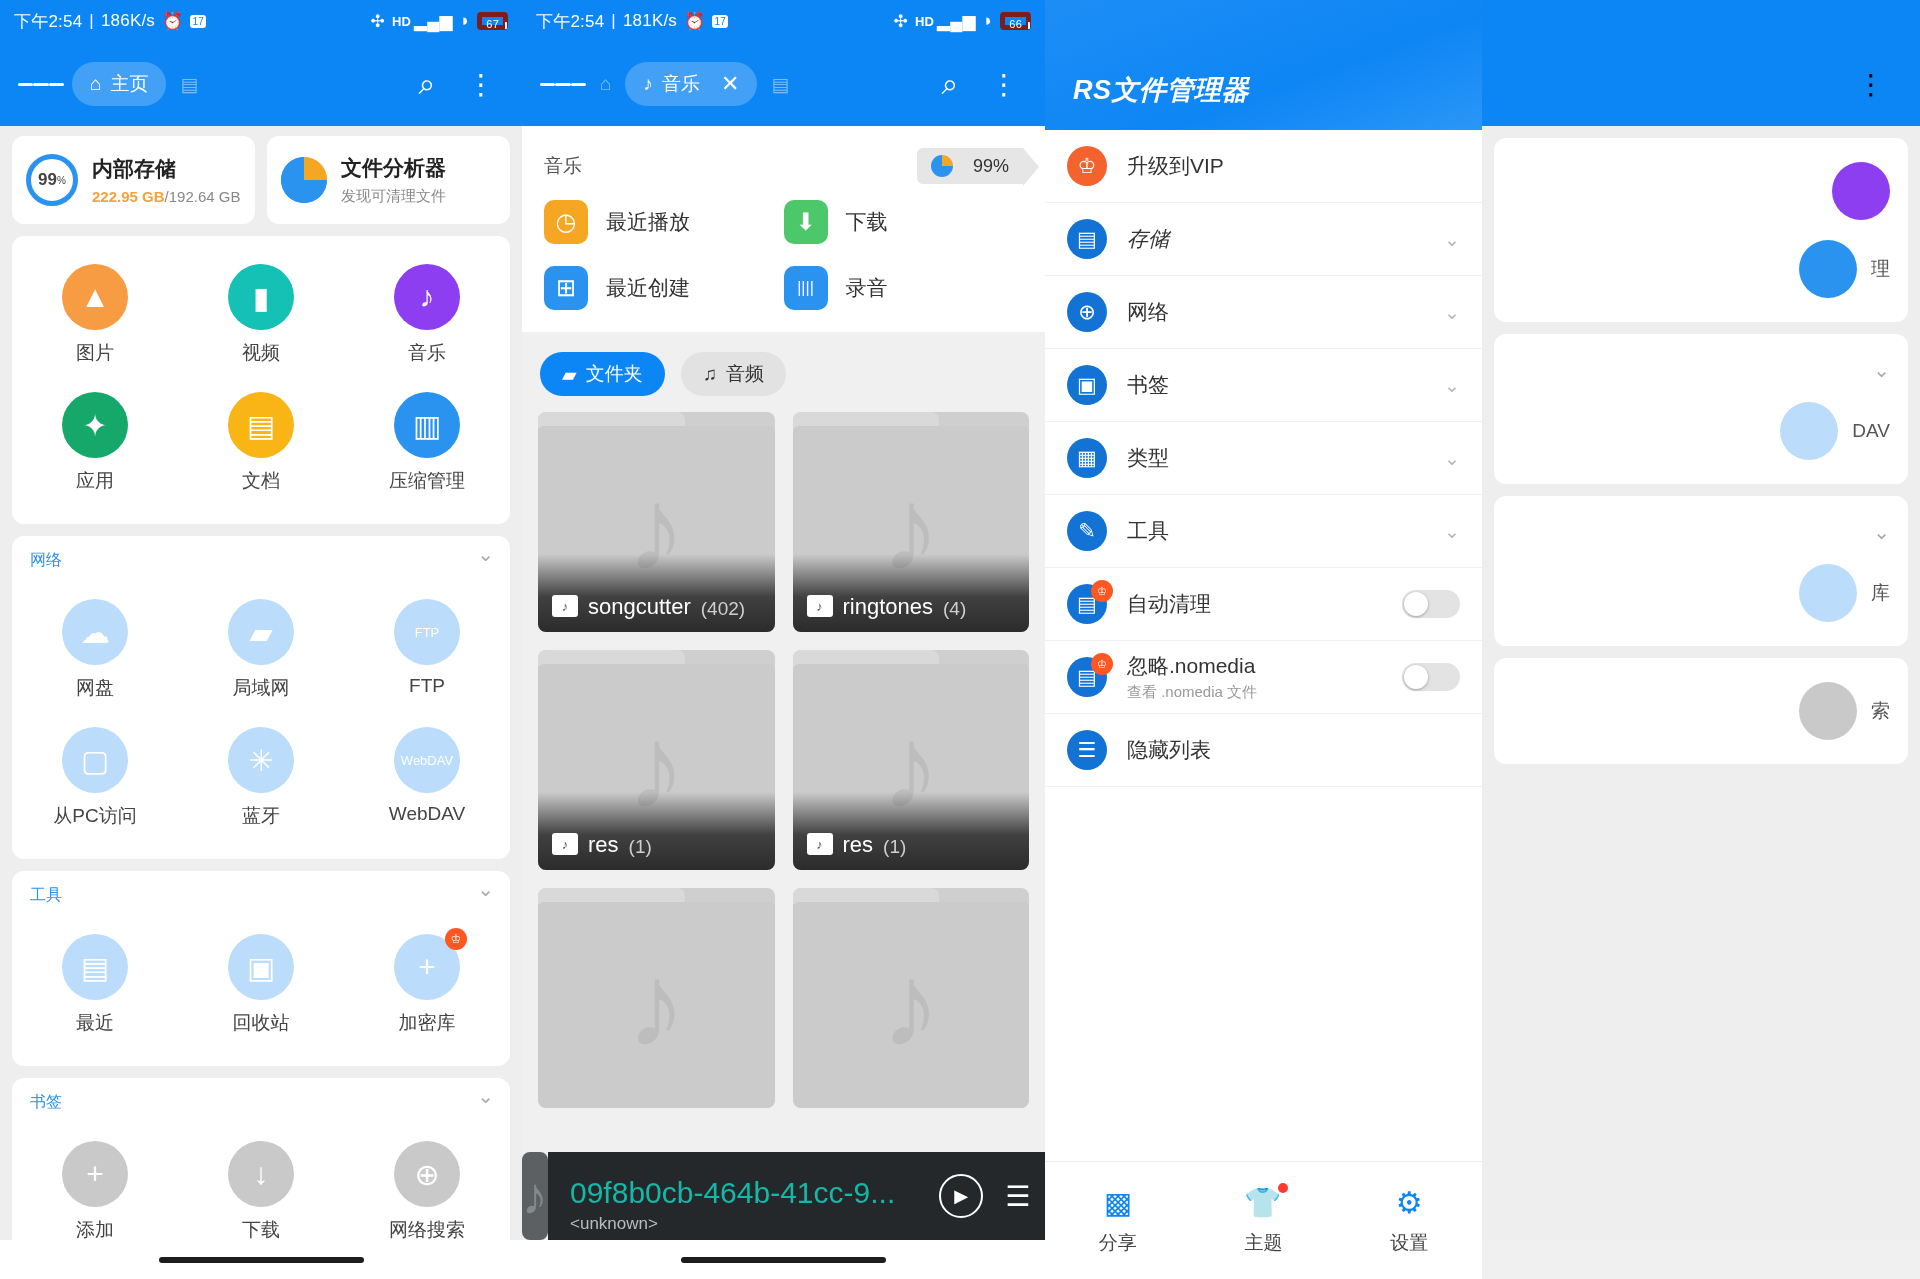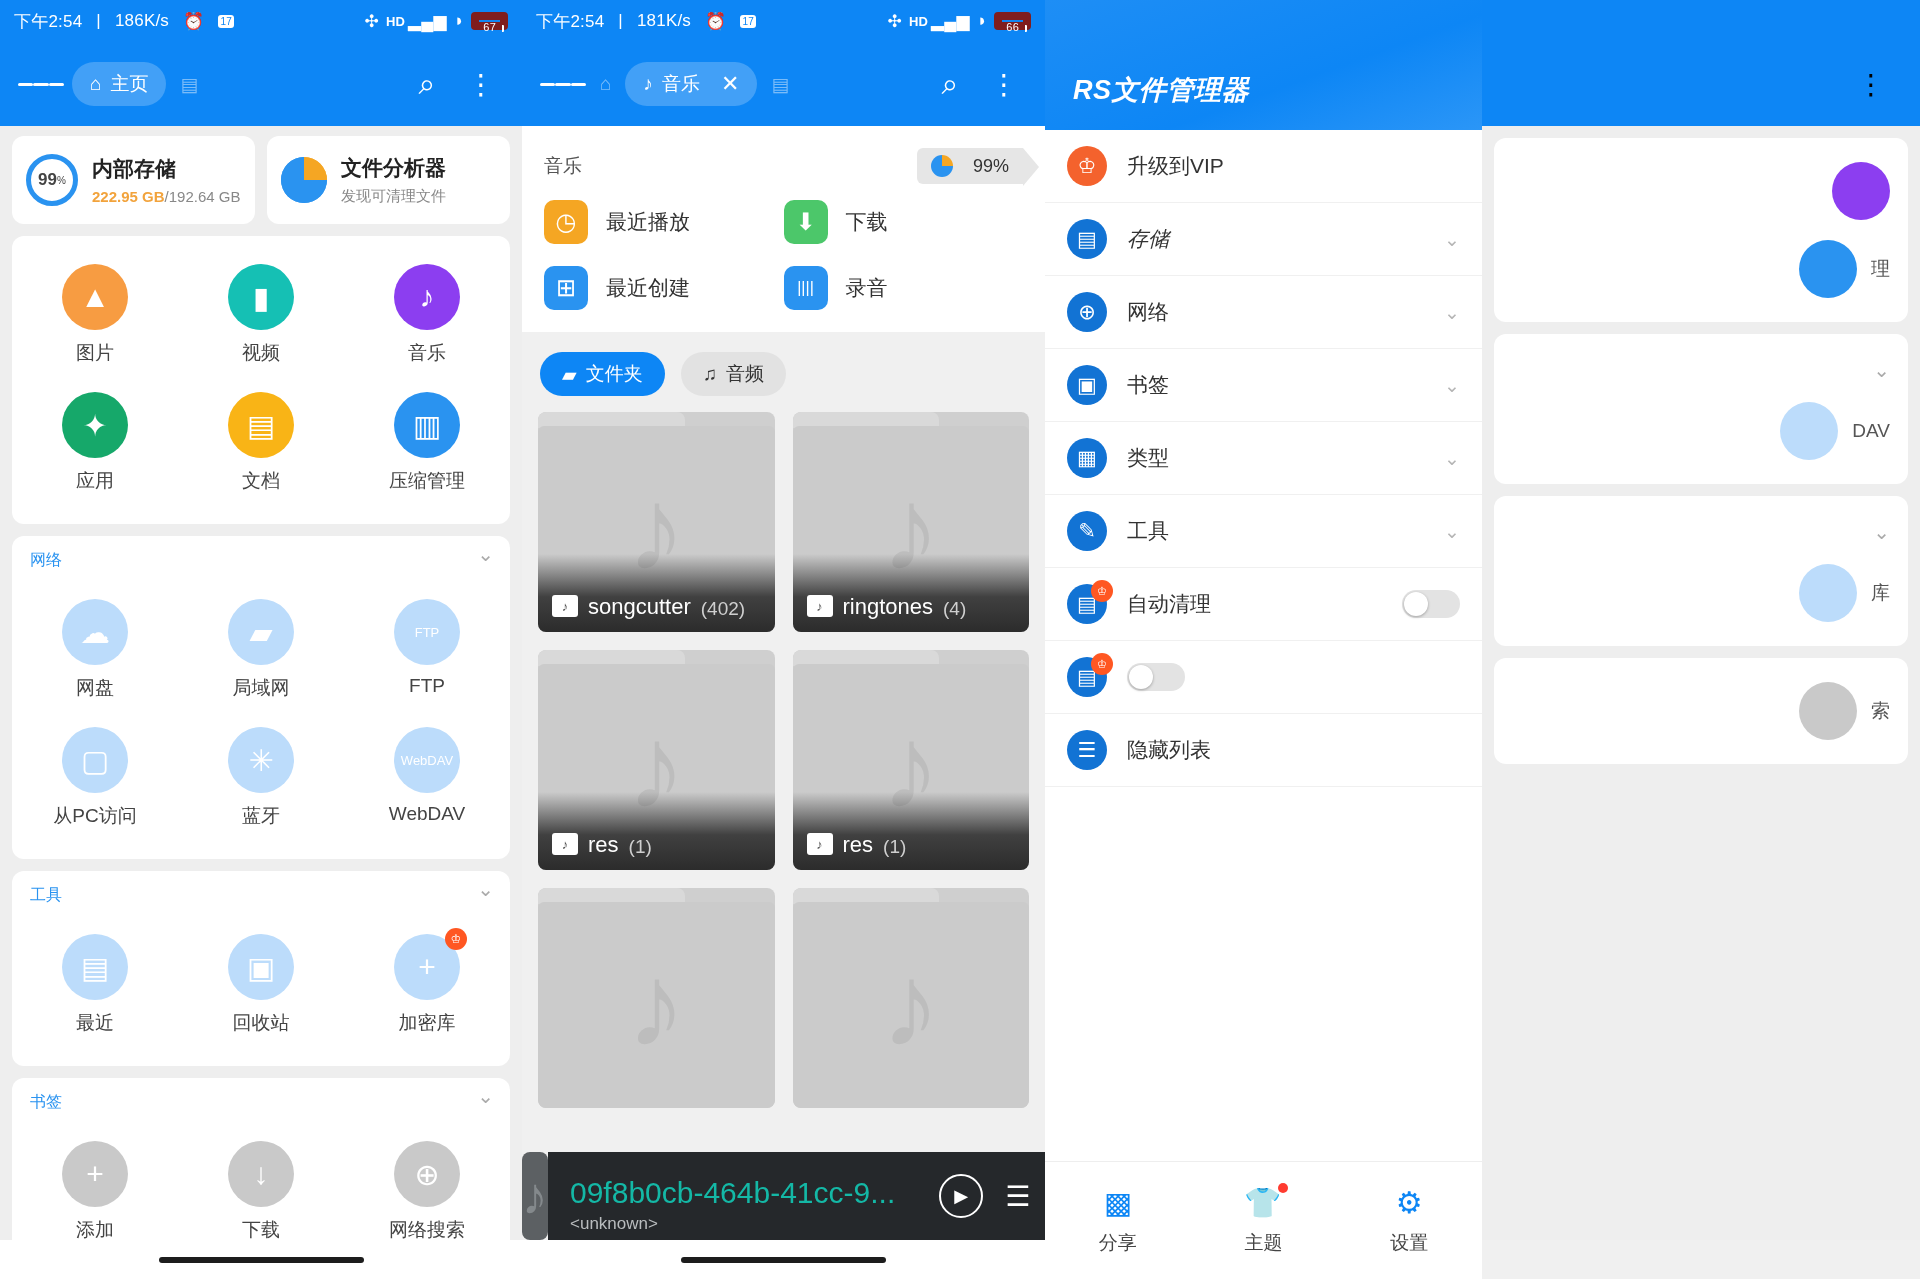--- a/index.html
+++ b/index.html
@@ -13,25 +13,25 @@
   #panel1 { left:0;    width:522px; }
   #panel2 { left:522px;width:523px; }
   #panel3 { left:1045px;width:875px; }
 
   
   .statusbar {
     height:42px; background:#0d86f5; color:#fff;
     display:flex; align-items:center; justify-content:space-between;
     padding:0 14px; font-size:17px; letter-spacing:.2px;
   }
-  .sb-left { display:flex; align-items:center; gap:14px; }
+  .sb-left { display:flex; align-items:center; gap:7px; }
   .sb-right { display:flex; align-items:center; gap:7px; }
   .sb-ico { display:inline-flex; align-items:center; }
   .batt {
-    border:8px solid #7f1d1d; border-radius:4px; padding:0 4px;
+    border:5px solid #7f1d1d; border-radius:4px; padding:0 4px;
     font-size:11px; line-height:15px; height:18px; position:relative;
   }
   .batt:after{content:"";position:absolute;right:-4px;top:5px;width:2px;height:7px;background:#fff;border-radius:0 1px 1px 0;}
   .hdicon{font-size:13px;font-weight:bold;margin-right:-4px;vertical-align:top;}
 
   
   .appbar {
     height:84px; background:#0d86f5; color:#fff;
     display:flex; align-items:center; padding:0 18px; gap:8px;
   }
@@ -566,20 +566,24 @@
           <div class="dico" style="background: rgb(18, 115, 212);">▤</div>
           <div class="badge-crown">♔</div>
           <div style="flex: 1 1 0%;">
             <div class="dlbl">自动清理</div>
           </div>
           <div class="toggle"></div>
         </div>
         <div class="ditem">
           <div class="dico" style="background: rgb(18, 115, 212);">▤</div>
           <div class="badge-crown">♔</div>
+          <div style="flex: 1 1 0%;">
+            <div class="dlbl">忽略.nomedia</div>
+            <div class="dsub">查看 .nomedia 文件</div>
+          </div>
           <div class="toggle"></div>
         </div>
         <div class="ditem">
           <div class="dico" style="background: rgb(18, 115, 212);">☰</div>
           <div style="flex: 1 1 0%;">
             <div class="dlbl">隐藏列表</div>
           </div>
         </div>
       </div>
     <div class="dbottom" id="drawer-tabs">

